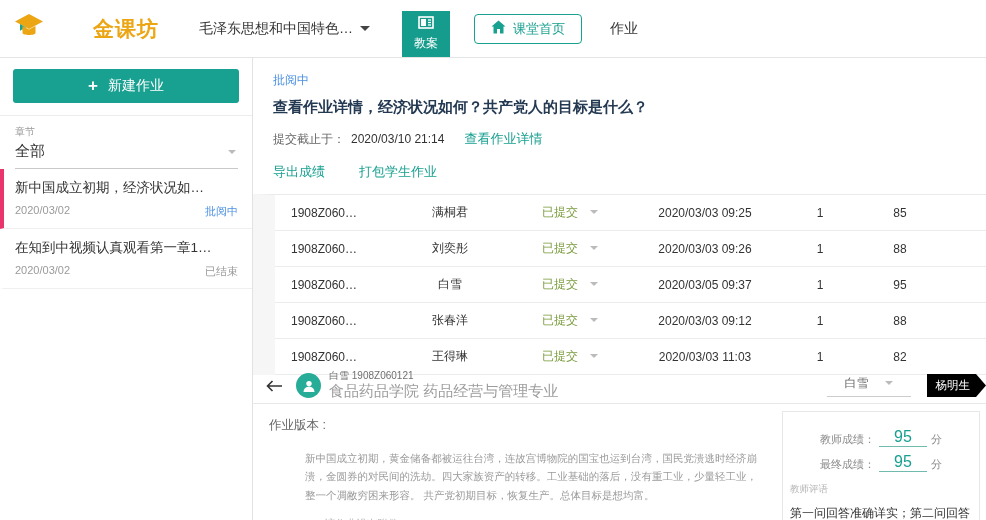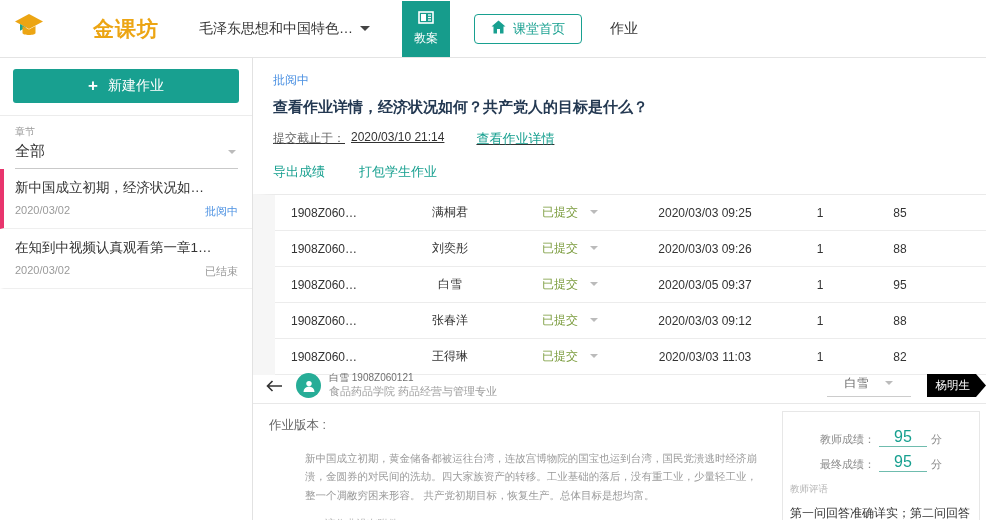--- a/index.html
+++ b/index.html
@@ -7,21 +7,21 @@
     font-family:"Liberation Sans","DejaVu Sans",sans-serif; color:#333; }
 
   
   .header { height:58px; border-bottom:1px solid #e4e4e4; display:flex; align-items:center; }
   .logo { display:flex; align-items:center; margin-left:14px;gap:43px; }
   .logo-text { font-size:21px; font-weight:bold; color:#eca513; letter-spacing:1px; margin-left:6px; }
   .course-select { display:flex; align-items:center; margin-left:40px; font-size:14px; color:#333; cursor:pointer; }
   .caret { width:0; height:0; border:4px solid transparent; }
   .caret-dark { border-top-color:#444; margin-left:7px; margin-top:4px; border-width:5px; }
   .caret-gray { border-top-color:#bbb; margin-top:4px; }
-  .tab-jiaoan { width:48px; height:56px; background:#169c8c; color:#fff; margin-left:32px;
+  .tab-jiaoan { width:48px; height:46px; background:#169c8c; color:#fff; margin-left:32px;
     align-self:flex-end; display:flex; flex-direction:column; align-items:center; justify-content:center; font-size:12px; }
   .tab-jiaoan svg { margin-bottom:3px; }
   .btn-classroom { margin-left:24px; height:30px; padding:0 16px; border:1px solid #18a090; border-radius:4px;
     background:#fff; color:#18a090; font-size:13px; display:flex; align-items:center; }
   .btn-classroom svg { margin-right:7px; }
   .tab-homework { margin-left:28px; font-size:14px; color:#333; }
 
   
   .body-row { display:flex; height:462px; }
   .sidebar { width:253px; flex:0 0 253px; border-right:1px solid #e2e2e2; }
@@ -40,25 +40,25 @@
   .side-item.selected { border-left-color:#e8356d; }
   .side-item .ttl { font-size:13.5px; color:#333; white-space:nowrap; overflow:hidden; }
   .side-item .meta { display:flex; justify-content:space-between; margin-top:7px; font-size:11px; color:#9a9a9a; }
   .st-blue { color:#4a90e2; }
   .st-gray { color:#9a9a9a; }
 
   
   .assign-head { padding:14px 0 0 20px; }
   .assign-status { font-size:12px; color:#4a90e2; }
   .assign-title { font-size:15px; font-weight:bold; color:#24395296; color:#243952; margin-top:9px; }
-  .assign-meta { display:flex; margin-top:13px; font-size:12px;text-decoration:underline; }
+  .assign-meta { display:flex; align-items:center; margin-top:13px; font-size:12px; }
   .assign-meta .lbl { color:#666; }
   .assign-meta .val { color:#333; margin-left:6px; }
   .link { color:#18a090; cursor:pointer; }
-  .assign-meta .link { margin-left:32px; font-size:13px; }
+  .assign-meta .link { margin-left:20px; font-size:13px; }
   .assign-links { margin-top:15px; font-size:13px; display:flex; }
   .assign-links .link + .link { margin-left:34px; }
 
   
   .table-wrap { margin-top:13px; border-left:22px solid #f6f6f6; border-top:1px solid #eaeaea; background:#fff; }
   .trow { display:flex; align-items:center; height:36px; border-bottom:1px solid #ececec; font-size:12px; color:#333; cursor:pointer; }
   .c-id { flex:0 0 115px; padding-left:16px; }
   .c-name { flex:0 0 120px; text-align:center; }
   .c-status { flex:0 0 120px; display:flex; align-items:center; justify-content:center; }
   .c-status .txt { color:#7b9c3e; }
@@ -67,21 +67,21 @@
   .c-count { flex:0 0 80px; text-align:center; }
   .c-score { flex:0 0 80px; text-align:center; }
 
   
   .detail { position:relative; }
   .detail-head { display:flex; align-items:center; padding:5px 0 12px 13px; border-bottom:1px solid #e8e8e8; height:29px; }
   .back { cursor:pointer; display:flex; align-items:center; margin-right:13px; }
   .avatar { width:25px; height:25px; border-radius:50%; background:#27ad97; display:flex; align-items:center; justify-content:center; }
   .stu-block { margin-left:8px; line-height:1.25; }
   .stu-line1 { font-size:10px; color:#707070; }
-  .stu-line2 { font-size:11px; color:#9c9c9c; }
+  .stu-line2 { font-size:15px; color:#9c9c9c; }
   .head-right { margin-left:auto; display:flex; align-items:center; }
   .stu-select { width:84px; border-bottom:1px solid #ccc; display:flex; align-items:center; justify-content:center;
     font-size:12px; color:#666; padding-bottom:4px; cursor:pointer; }
   .stu-select .caret { margin-left:16px; margin-top:3px; }
   .teacher-tag { margin-left:16px; background:#000000; color:#fff; font-size:11.5px; padding:4px 16px 4px 9px;
     clip-path:polygon(0 0, calc(100% - 10px) 0, 100% 50%, calc(100% - 10px) 100%, 0 100%); cursor:pointer; }
   .version-row { display:flex; align-items:center; padding:13px 16px 0 16px; font-size:12.5px;gap:20px; }
   .version-row .lbl { color:#666; }
   .version-select { display:flex; align-items:center; justify-content:space-between; border-bottom:1px solid #dcdcdc;
     margin-left:7px; min-width:188px; padding:0 4px 4px 4px; color:#333; cursor:pointer; }

